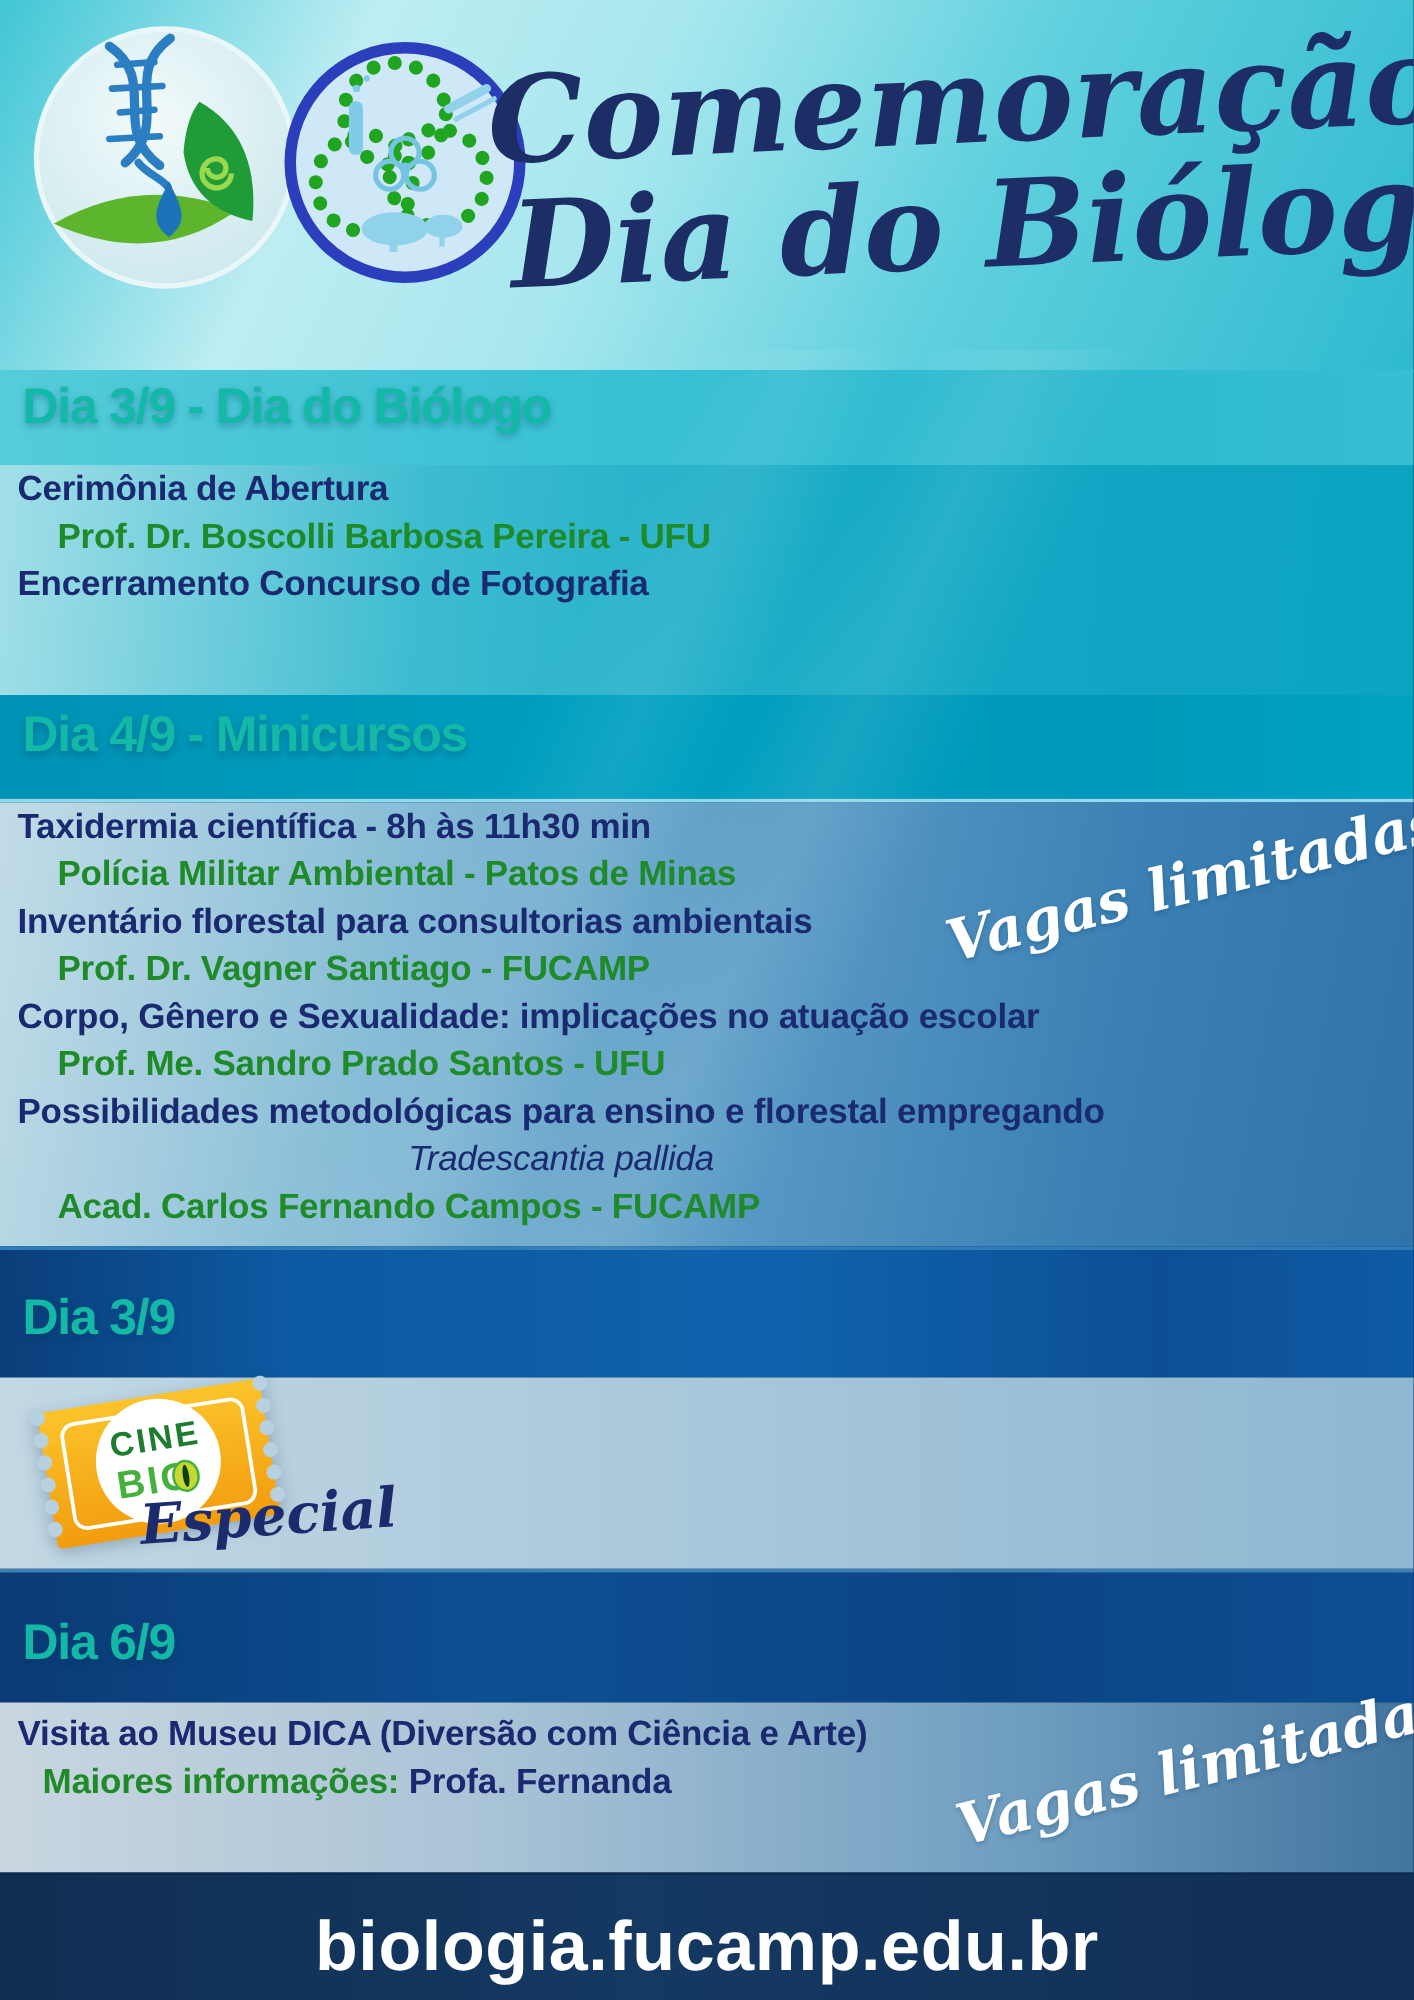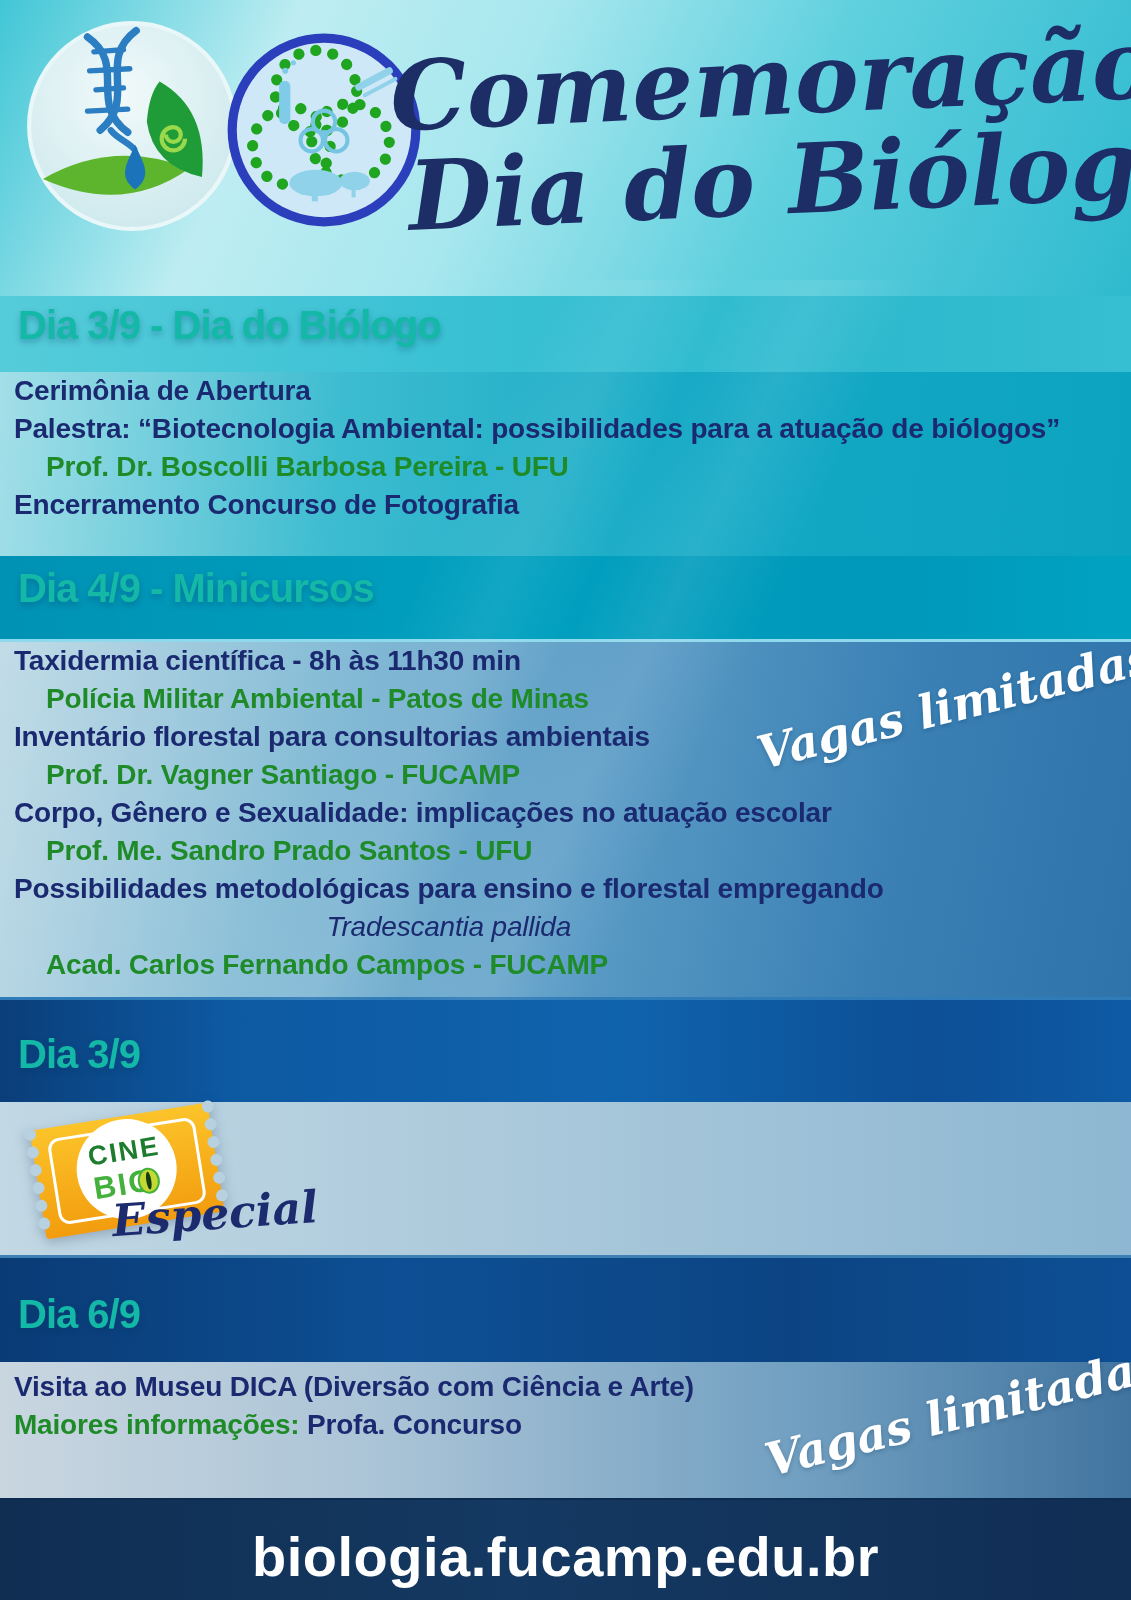--- a/index.html
+++ b/index.html
@@ -32,21 +32,21 @@
   .rays{position:absolute;left:0;top:280px;width:100%;height:720px;pointer-events:none;
     background:linear-gradient(115deg,transparent 38%,rgba(255,255,255,.07) 44%,transparent 50%,rgba(255,255,255,.09) 56%,transparent 63%);}
   
   .day-heading{position:absolute;left:18px;color:#14b8a6;font-weight:700;font-size:40px;
     letter-spacing:-1px;white-space:nowrap;text-shadow:0 3px 6px rgba(0,50,90,.30);}
   .lines{position:absolute;left:14px;}
   .txt-line{font-size:28px;line-height:38px;font-weight:700;color:#1b2a70;
     letter-spacing:-.2px;white-space:nowrap;}
   .txt-line.green{color:#1e8b28;padding-left:32px;}
   .txt-line.italic{font-style:italic;font-weight:400;text-align:center;}
-  .txt-line .green-part{color:#1e8b28;}
+  .txt-line .green-part{color:#1e8b28;margin-left:20px;}
   .script{font-family:"DejaVu Serif",serif;font-style:italic;font-weight:700;}
   .title-block{position:absolute;left:392px;top:30px;color:#1d2d66;transform:rotate(-2.5deg);}
   .title-l1{font-size:96px;line-height:1.04;white-space:nowrap;}
   .title-l2{font-size:96px;line-height:1.04;margin-left:14px;white-space:nowrap;}
   .vagas{position:absolute;color:#fff;font-size:46px;white-space:nowrap;
     transform:rotate(-14deg);text-shadow:0 2px 4px rgba(0,40,80,.25);}
   .footer-url{position:absolute;top:1524px;left:0;width:100%;text-align:center;
     color:#fff;font-weight:700;font-size:56px;letter-spacing:0.5px;}
   .logo{position:absolute;}
   .ticket-wrap{position:absolute;left:22px;top:1096px;width:215px;height:155px;
@@ -122,21 +122,20 @@
   </svg>
 
   <div class="title-block script">
     <div class="title-l1">Comemoração</div>
     <div class="title-l2">Dia do Biólogo</div>
   </div>
 
   <div class="day-heading" style="top:303px">Dia 3/9 - Dia do Biólogo</div>
   <div class="lines" style="top:372px">
     <div class="txt-line">Cerimônia de Abertura</div>
-    <div class="txt-line">Palestra: “Biotecnologia Ambiental: possibilidades para a atuação de biólogos”</div>
     <div class="txt-line green">Prof. Dr. Boscolli Barbosa Pereira - UFU</div>
     <div class="txt-line">Encerramento Concurso de Fotografia</div>
   </div>
 
   <div class="day-heading" style="top:566px">Dia 4/9 - Minicursos</div>
   <div class="lines" style="top:642px">
     <div class="txt-line">Taxidermia científica - 8h às 11h30 min</div>
     <div class="txt-line green">Polícia Militar Ambiental - Patos de Minas</div>
     <div class="txt-line">Inventário florestal para consultorias ambientais</div>
     <div class="txt-line green">Prof. Dr. Vagner Santiago - FUCAMP</div>
@@ -182,19 +181,19 @@
           <ellipse cx="125" cy="88" rx="2.5" ry="9" fill="#123c12"></ellipse>
         </g>
       </g>
     </svg>
   </div>
   <div class="especial script">Especial</div>
 
   <div class="day-heading" style="top:1292px">Dia 6/9</div>
   <div class="lines" style="top:1368px">
     <div class="txt-line">Visita ao Museu DICA (Diversão com Ciência e Arte)</div>
-    <div class="txt-line"><span class="green-part">Maiores informações:</span><span> Profa. Concurso</span></div>
+    <div class="txt-line"><span class="green-part">Maiores informações:</span><span> Profa. Fernanda</span></div>
   </div>
   <div class="vagas script" style="left:760px;top:1385px">Vagas limitadas</div>
 
   <div class="footer-url">biologia.fucamp.edu.br</div>
 
 </div>
 
 </body></html>

